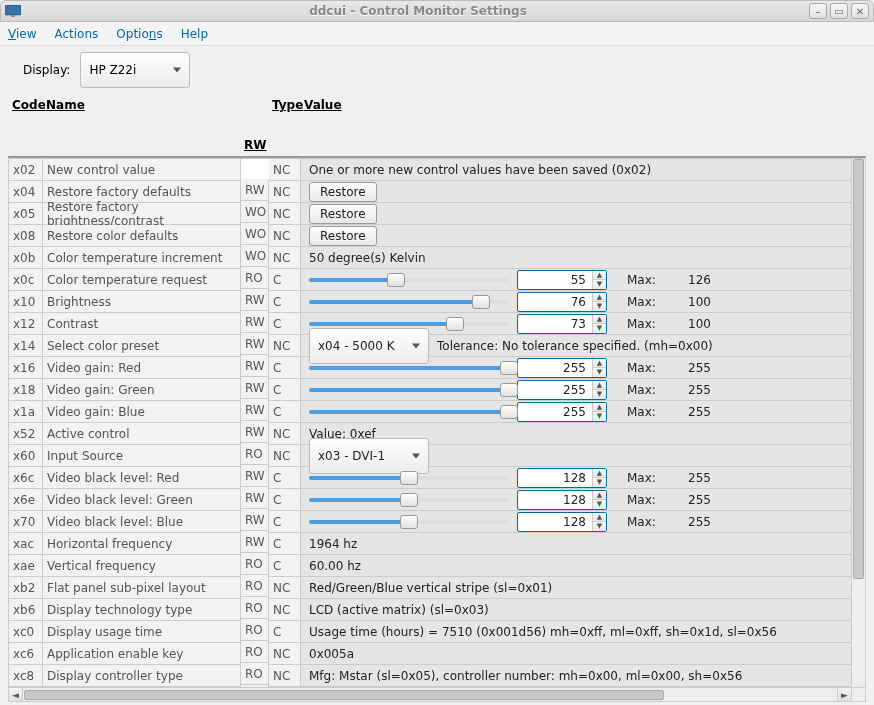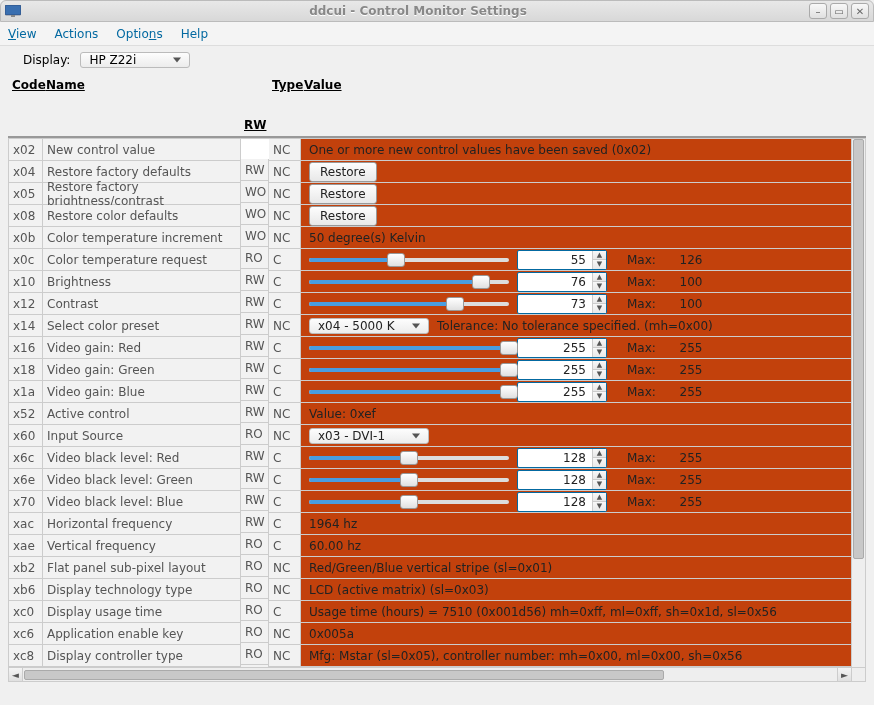--- a/index.html
+++ b/index.html
@@ -6,47 +6,47 @@
 body { background: #f0f0f0; width: 874px; height: 705px; overflow: hidden; }
 .titlebar { height: 22px; background: linear-gradient(#e8e8e8, #d8d8d8); border: 1px solid #bbb; border-radius: 6px 6px 0 0; display: flex; align-items: center; padding: 0 4px; position: relative; }
 .titlebar-icon { width: 16px; height: 14px; margin-right: 6px; display: inline-flex; align-items: center; }
 .titlebar-title { flex: 1; text-align: center; color: #888; font-weight: bold; text-shadow: 0 1px 0 #fff; }
 .titlebar-buttons { display: flex; gap: 3px; }
 .tbtn { width: 18px; height: 16px; border: 1px solid #aaa; border-radius: 3px; background: linear-gradient(#f8f8f8,#e0e0e0); display: flex; align-items: center; justify-content: center; color: #666; font-size: 10px; }
 .menubar { background: #f4f4f4; border-bottom: 1px solid #ddd; height: 24px; display: flex; align-items: center; padding: 0 8px; gap: 18px; }
 .menubar span { color: #0369a1; }
 .menubar .u { text-decoration: underline; }
 .toolbar { padding: 6px 23px; display: flex; align-items: center; gap: 10px; }
-.combo { height: 16px; border: 1px solid #bbb; border-radius: 3px; background: linear-gradient(#fdfdfd,#ececec); padding: 0 22px 0 8px; display: flex; align-items: flex-start; min-width: 110px; position: relative; }
+.combo { height: 36px; border: 1px solid #bbb; border-radius: 3px; background: linear-gradient(#fdfdfd,#ececec); padding: 0 22px 0 8px; display: flex; align-items: center; min-width: 110px; position: relative; }
 .combo::after { content: ""; position: absolute; right: 8px; top: 50%; width: 0; height: 0; border-left: 4px solid transparent; border-right: 4px solid transparent; border-top: 5px solid #555; transform: translateY(-50%); }
 .main { padding: 0 8px 6px 8px; text-decoration: underline; }
 .header-row { display: flex; font-weight: bold; padding: 4px 2px 4px 4px; border-bottom: 2px solid #999; }
 .col-code { width: 34px; flex-shrink: 0; }
 .col-name { width: 198px; flex-shrink: 0; }
 .col-rw { width: 28px; flex-shrink: 0; margin-top: 40px; }
 .col-type { width: 32px; flex-shrink: 0; }
 .col-value { flex: 1; }
 .scroll { height: 544px; overflow: hidden; border: 1px solid #ccc; background: #fff; position: relative; }
 .rows { position: absolute; top: 0; left: 0; right: 14px; bottom: 14px; overflow: hidden; }
 .row { display: flex; align-items: center; height: 22px; }
 .cell { border: 1px solid #ccc; border-top: none; border-left: none; height: 100%; display: flex; align-items: center; padding: 0 4px; color: #555; background: #f2f2f2; }
 .cell.first { border-left: none; }
-.cell.value { flex: 1; border-right: none; background: #c2410c; color: #222; padding-left: 8px; gap: 8px; }
+.cell.value { flex: 1; border-right: none; background: #e5e5e5; color: #222; padding-left: 8px; gap: 8px; }
 .btn { height: 20px; padding: 0 10px; border: 1px solid #999; border-radius: 3px; background: linear-gradient(#fdfdfd,#e8e8e8); display: inline-flex; align-items: center; }
 .slider { width: 200px; height: 10px; position: relative; flex-shrink: 0; }
 .slider-track { position: absolute; top: 3px; left: 0; right: 0; height: 4px; background: #ddd; border-radius: 2px; }
 .slider-fill { position: absolute; top: 3px; left: 0; height: 4px; background: #4a9de0; border-radius: 2px; }
 .slider-thumb { position: absolute; top: -2px; width: 18px; height: 14px; background: linear-gradient(#fff,#e0e0e0); border: 1px solid #999; border-radius: 3px; transform: translateX(-50%); }
 .spin { display: inline-flex; border: 1px solid #0369a1; border-radius: 2px; background: #fff; height: 20px; align-items: stretch; }
 .spin-val { width: 74px; text-align: right; padding: 0 6px; display: flex; align-items: center; justify-content: flex-end; }
 .spin-btns { width: 14px; border-left: 1px solid #ccc; display: flex; flex-direction: column; }
 .spin-btns div { flex: 1; display: flex; align-items: center; justify-content: center; font-size: 7px; color: #555; background: linear-gradient(#f8f8f8,#e8e8e8); }
 .spin-btns div:first-child { border-bottom: 1px solid #ccc; }
 .maxlbl { width: 36px; text-align: left; margin-left: 12px; }
-.maxval { width: 40px; text-align: center; }
+.maxval { width: 40px; text-align: right; }
 .vscroll { position: absolute; right: 0; top: 0; bottom: 14px; width: 14px; background: #eee; border-left: 1px solid #ccc; }
 .vthumb { position: absolute; left: 1px; right: 1px; top: 0; height: 420px; background: #c8c8c8; border: 1px solid #aaa; border-radius: 2px; }
 .hscroll { position: absolute; left: 0; right: 14px; bottom: 0; height: 14px; background: #eee; border-top: 1px solid #ccc; display: flex; align-items: center; }
 .harrow { width: 14px; height: 100%; display: flex; align-items: center; justify-content: center; color: #555; font-size: 9px; background: linear-gradient(#f4f4f4,#e0e0e0); border-right: 1px solid #ccc; }
 .harrow.right { border-right: none; border-left: 1px solid #ccc; }
 .hthumb { flex: 0 0 640px; height: 10px; margin: 0 1px; background: #c8c8c8; border: 1px solid #aaa; border-radius: 2px; }
 .hspace { flex: 1; }
 .corner { position: absolute; right: 0; bottom: 0; width: 14px; height: 14px; background: #eee; border-left: 1px solid #ccc; border-top: 1px solid #ccc; }
 </style>
 </head>

